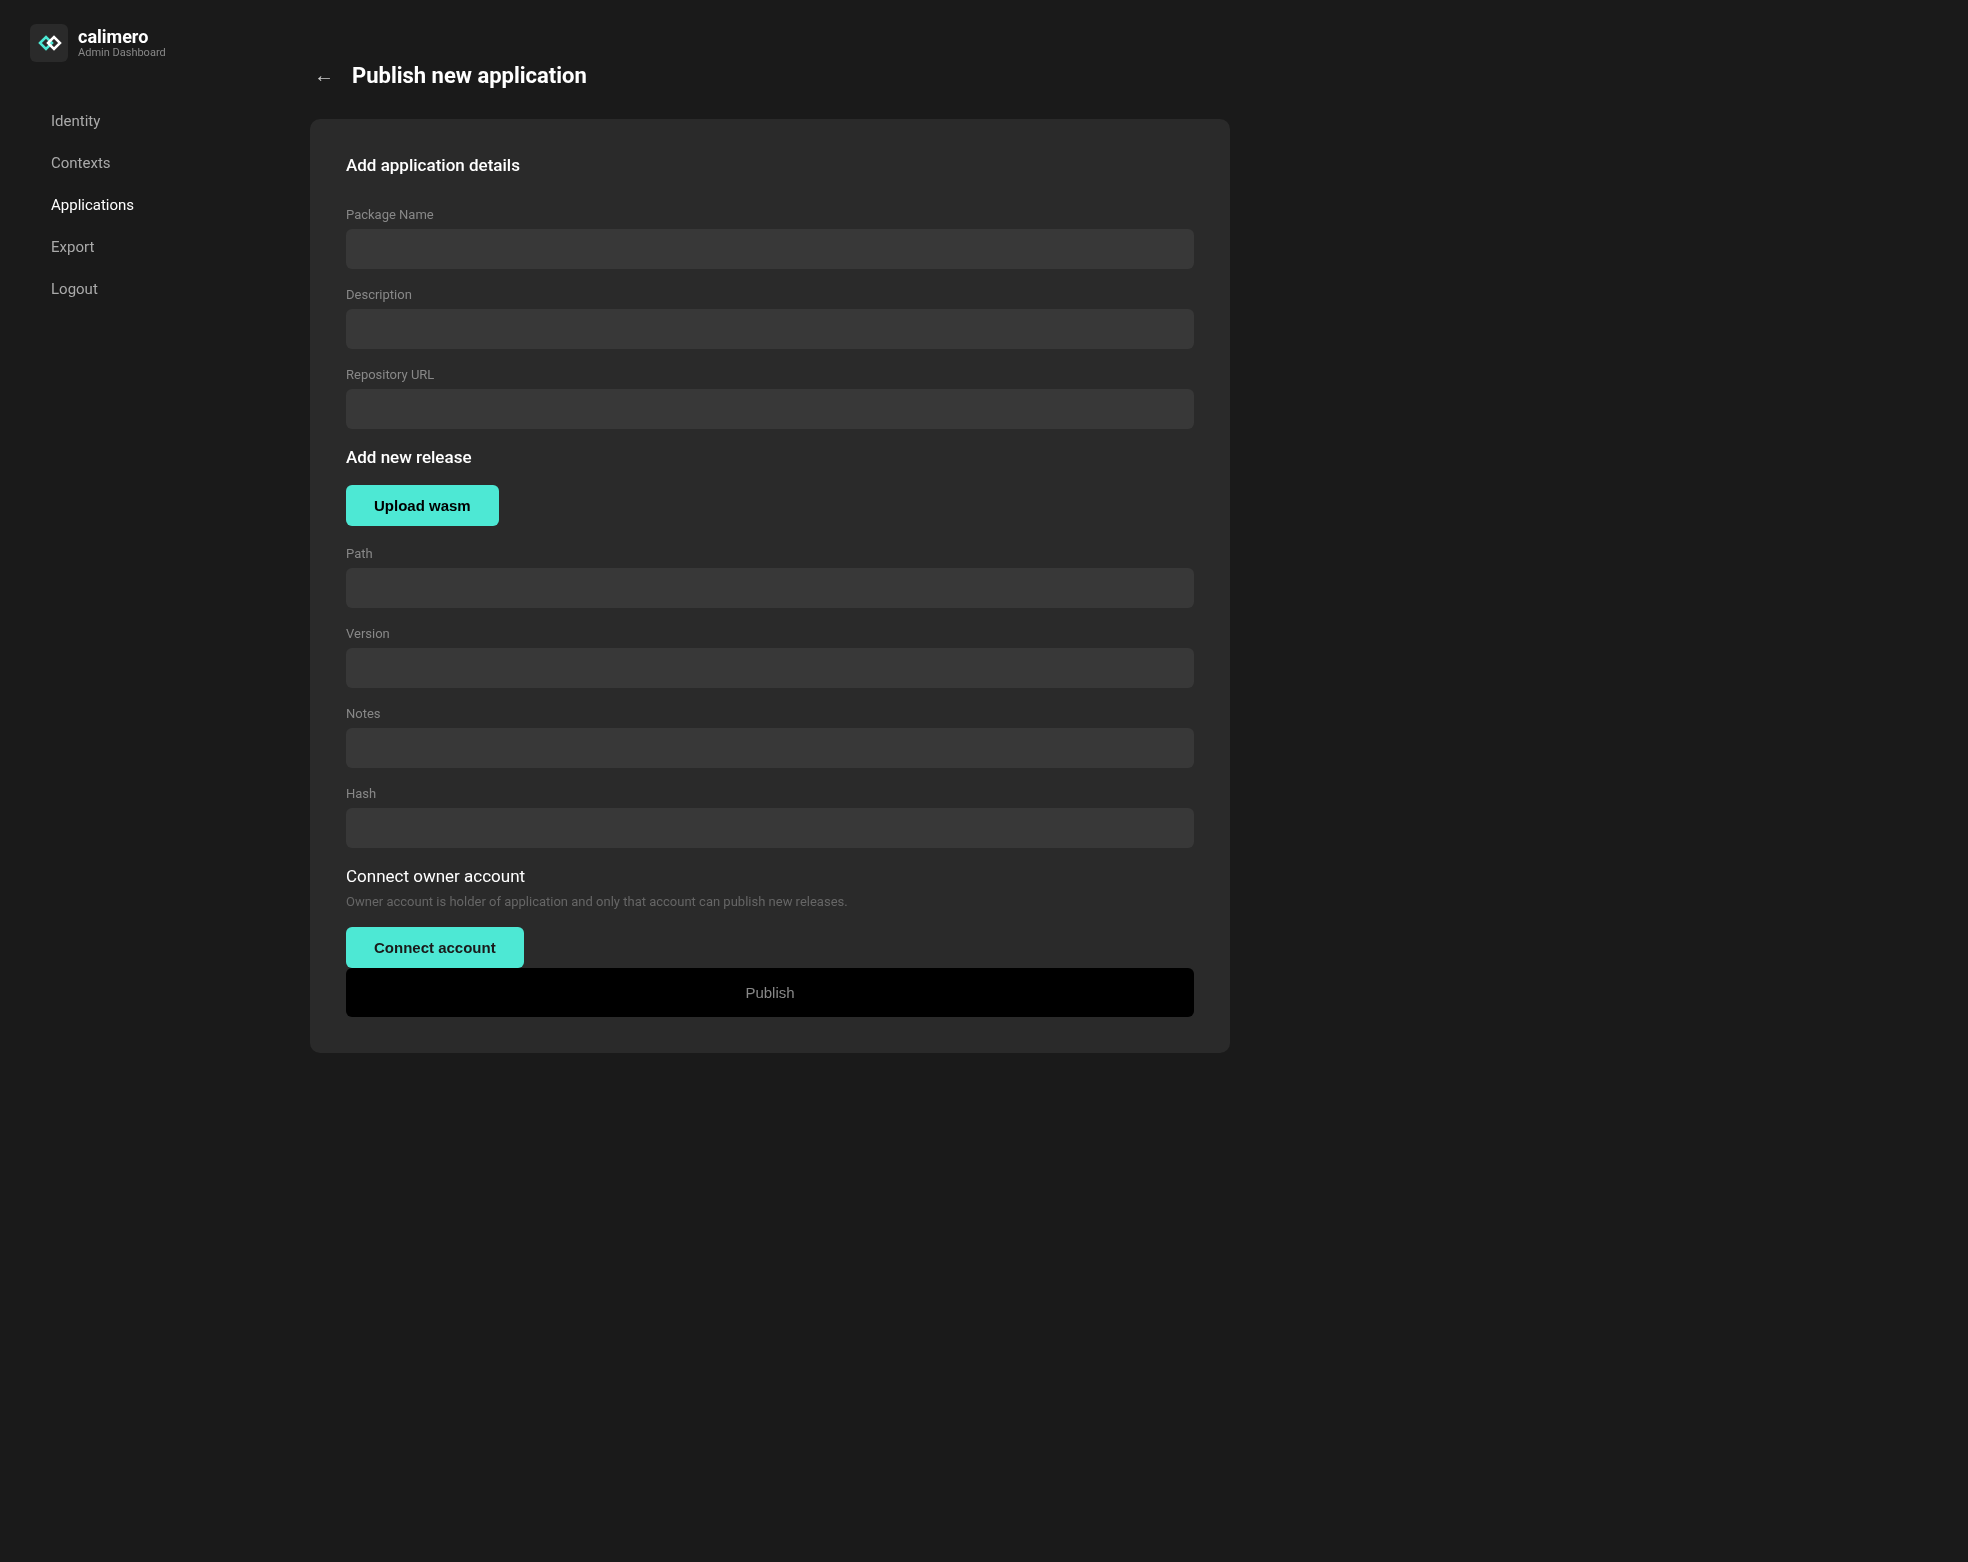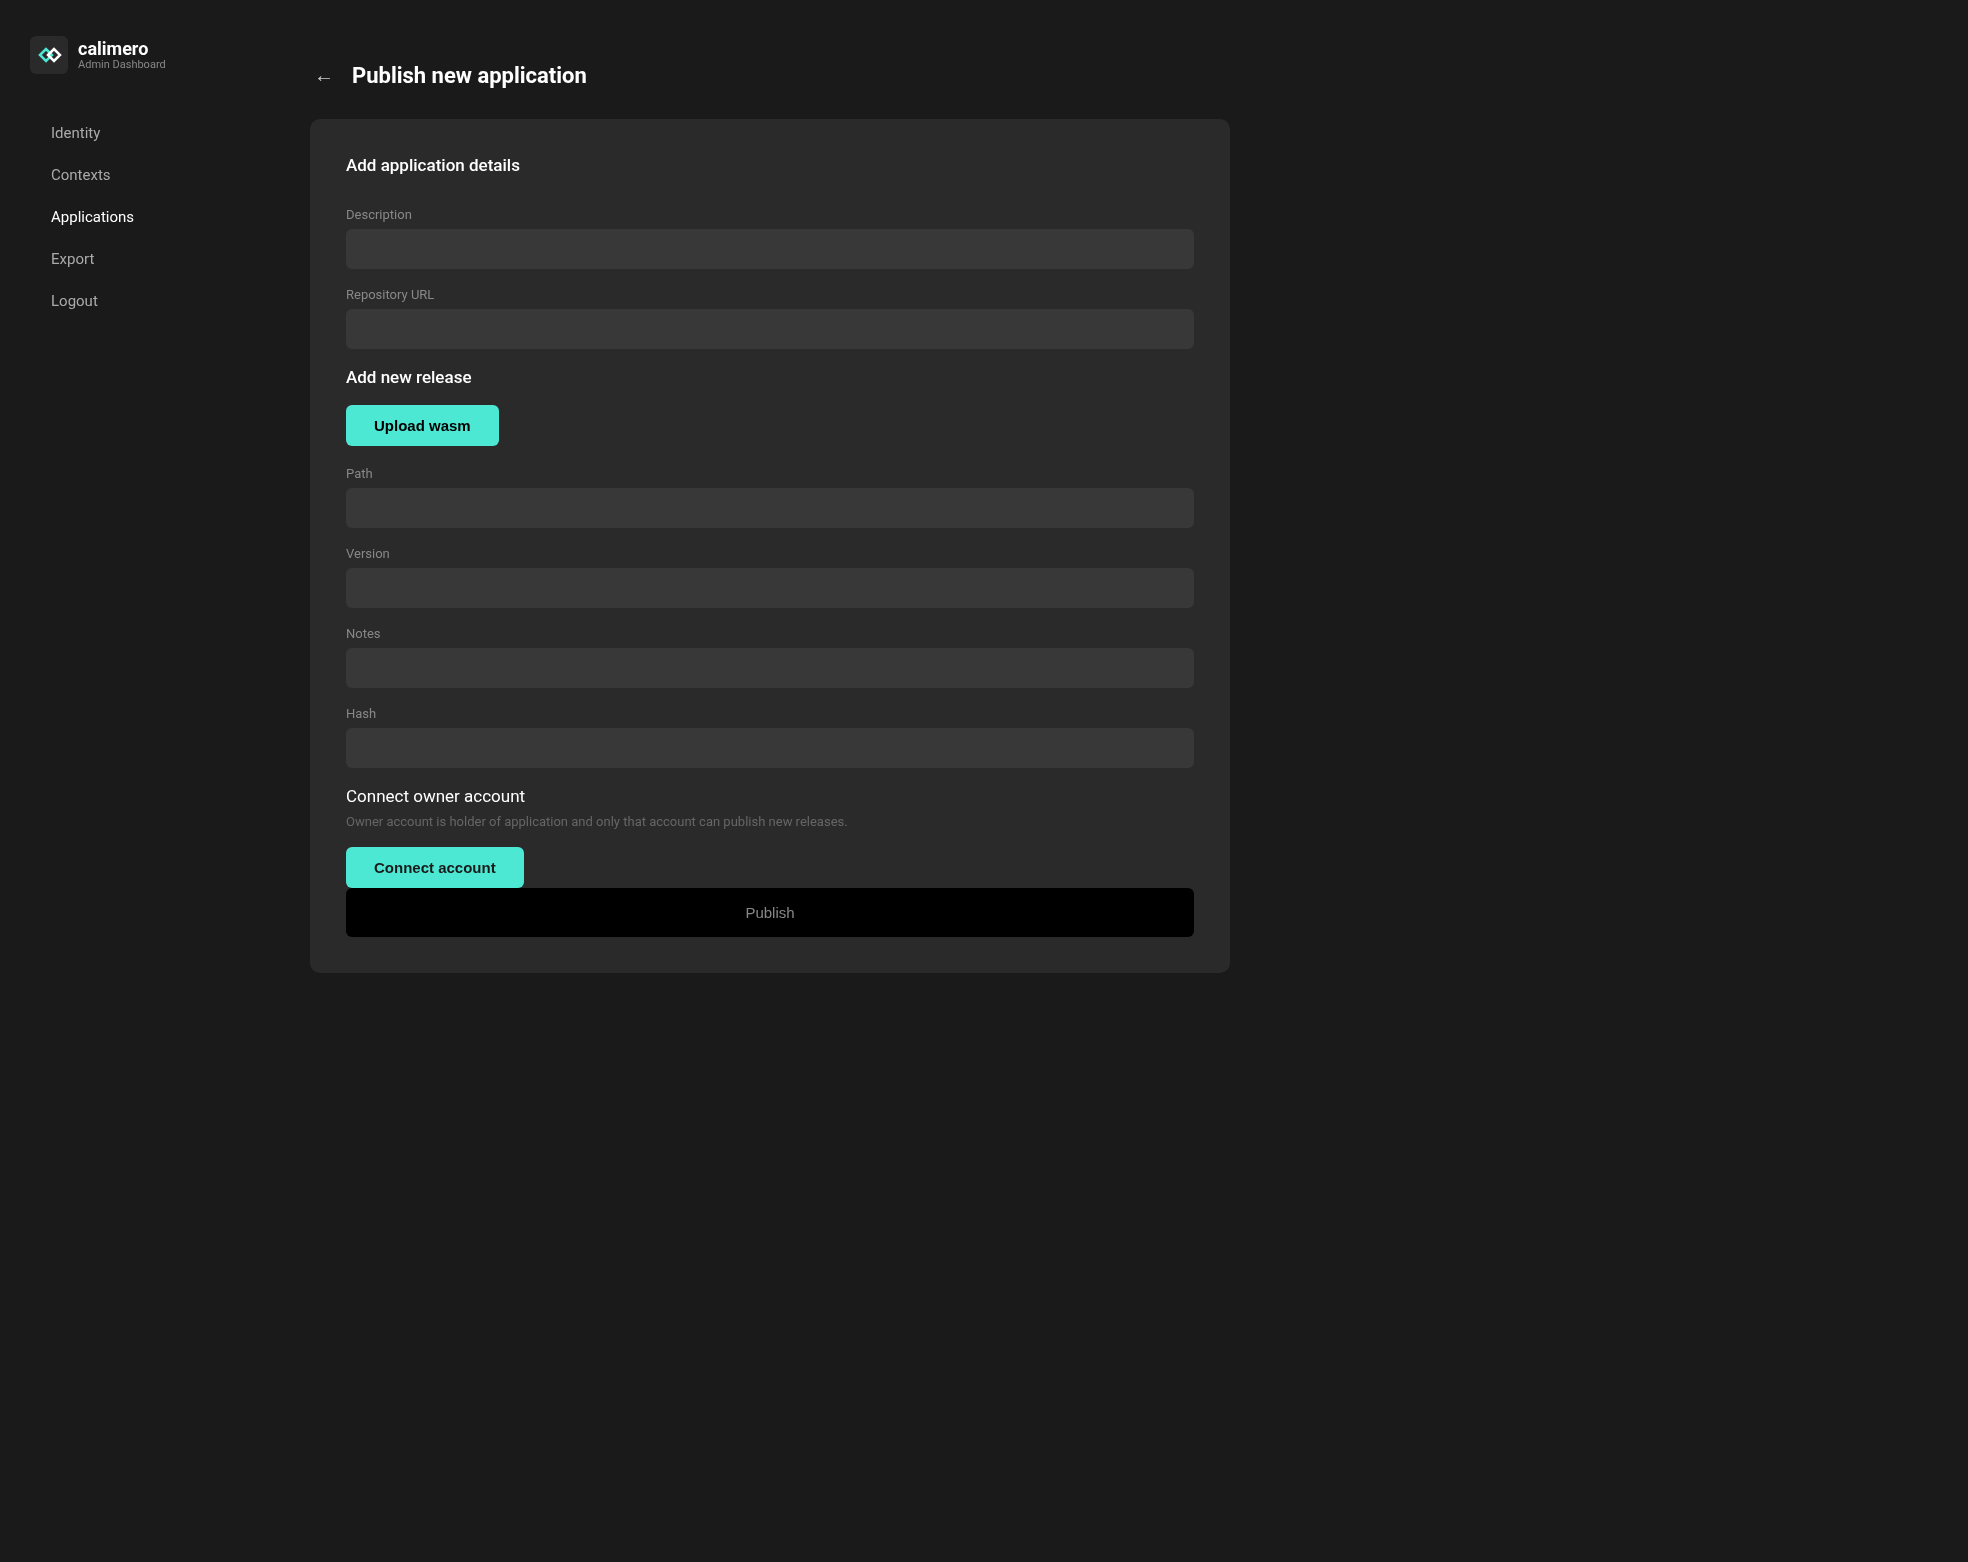--- a/index.html
+++ b/index.html
@@ -17,21 +17,21 @@
       overflow: hidden;
     }
 
     
     .sidebar {
       width: 270px;
       min-width: 270px;
       background-color: #1a1a1a;
       display: flex;
       flex-direction: column;
-      padding: 26px 0;
+      padding: 14px 0;
     }
 
     .logo-area {
       display: flex;
       align-items: center;
       gap: 10px;
       padding: 10px 30px 40px 30px;
     }
 
     .logo-icon {
@@ -247,20 +247,24 @@
     </button>
     <h1 class="page-title">Publish new application</h1>
   </div>
 
   <div class="form-card">
 
     
     <div>
       <h2 class="section-title">Add application details</h2>
 
+      <div class="form-group">
+        <label class="form-label">Package Name</label>
+        <input class="form-input" type="text" placeholder="" style="">
+      </div>
 
       <div class="form-group">
         <label class="form-label">Description</label>
         <input class="form-input" type="text" placeholder="" style="">
       </div>
 
       <div class="form-group">
         <label class="form-label">Repository URL</label>
         <input class="form-input" type="text" placeholder="" style="">
       </div>

